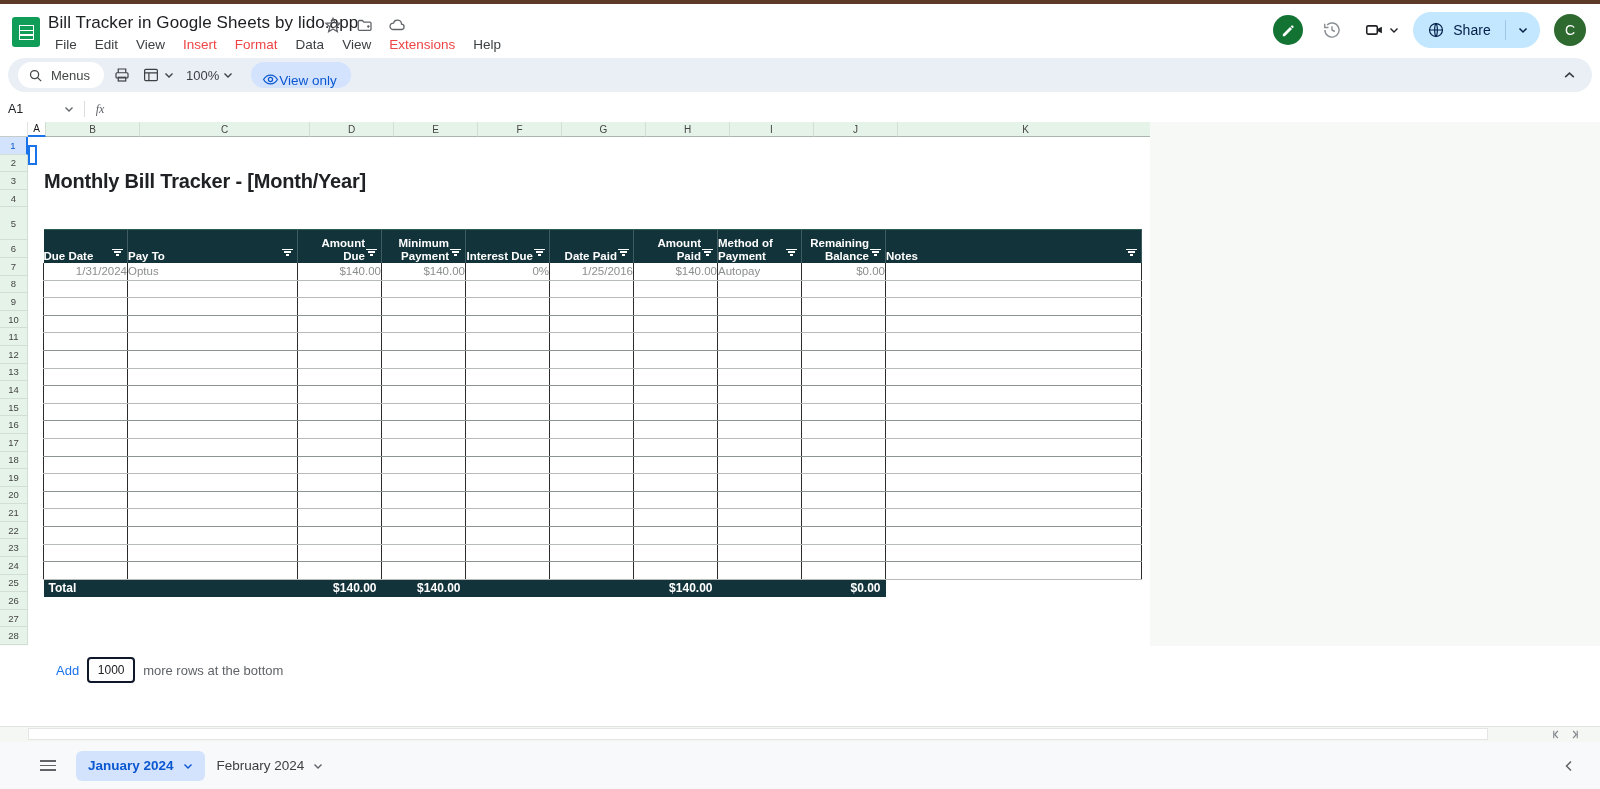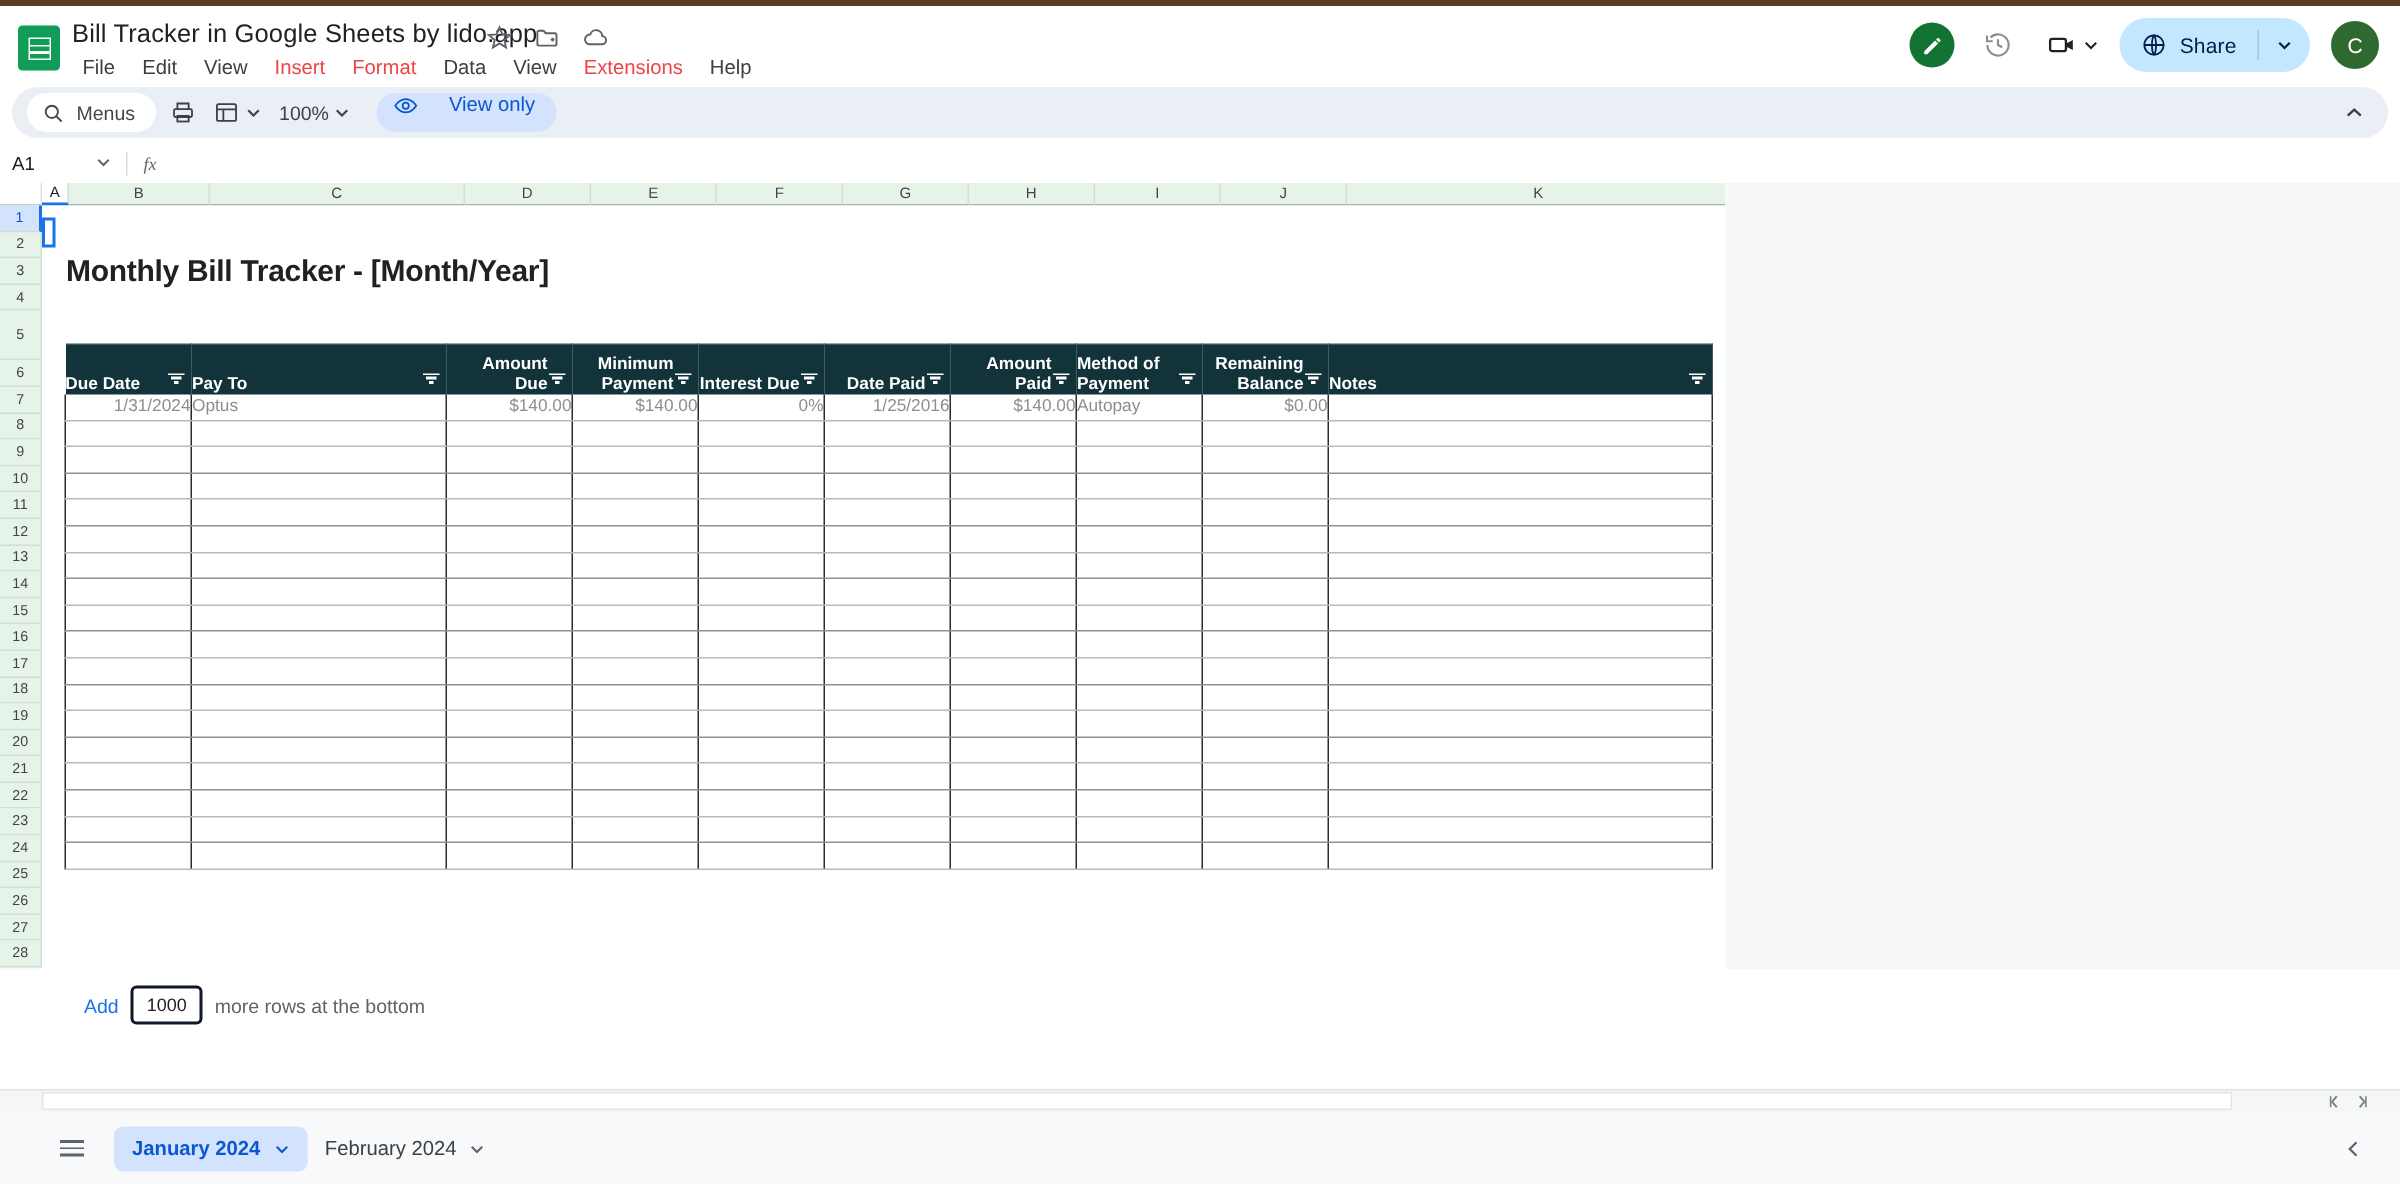--- a/index.html
+++ b/index.html
@@ -63,21 +63,21 @@
   .menus-pill {
     display:flex; align-items:center; gap:8px; background:#fff; border-radius:16px;
     height:26px; padding:0 14px 0 10px; cursor:pointer;
   }
   .menus-pill .lbl { font-size:13px; color:#444746; }
   .tb-btn { width:28px; height:26px; display:flex; align-items:center; justify-content:center; cursor:pointer; border-radius:4px; margin-left:4px; }
   .tb-combo { display:flex; align-items:center; cursor:pointer; margin-left:2px; }
   .zoom-box { display:flex; align-items:center; gap:4px; margin-left:12px; cursor:pointer; }
   .zoom-box .lbl { font-size:13px; color:#3c4043; }
   .viewonly {
-    display:flex; align-items:flex-start; gap:20px; background:#d3e3fd; border-radius:14px;
+    display:flex; align-items:flex-end; gap:0; background:#d3e3fd; border-radius:14px;
     height:26px; padding:0 14px 0 11px; margin-left:18px; cursor:pointer;
   }
   .viewonly .lbl { font-size:13.5px; color:#0b57d0; }
   .collapse-btn { margin-left:auto; width:26px; height:26px; display:flex; align-items:center; justify-content:center; cursor:pointer; }
 
   
   .formula-bar { position:absolute; left:0; top:96px; width:1600px; height:26px; background:#fff; display:flex; align-items:center; }
   .namebox { width:84px; height:26px; display:flex; align-items:center; padding-left:8px; cursor:pointer; }
   .namebox .nb-txt { font-size:12.5px; color:#202124; }
   .namebox .nb-caret { margin-left:auto; margin-right:10px; }
@@ -695,20 +695,31 @@
             <td class="td-cell"></td>
             <td class="td-cell"></td>
             <td class="td-cell"></td>
             <td class="td-cell"></td>
             <td class="td-cell"></td>
             <td class="td-cell"></td>
             <td class="td-cell"></td>
             <td class="td-cell"></td>
             <td class="td-cell notes"></td>
           </tr>
+        <tr class="total-row">
+          <td class="left">Total</td>
+          <td></td>
+          <td class="right">$140.00</td>
+          <td class="right">$140.00</td>
+          <td class="right"></td>
+          <td class="right"></td>
+          <td class="right">$140.00</td>
+          <td class="right"></td>
+          <td class="right">$0.00</td>
+        </tr>
       </tbody>
     </table>
   </div>
 
   <div class="right-pad"></div>
 </div>
 
 <div class="addrows">
   <span class="add-link">Add</span>
   <input class="num-input" type="text" value="1000" style="">

